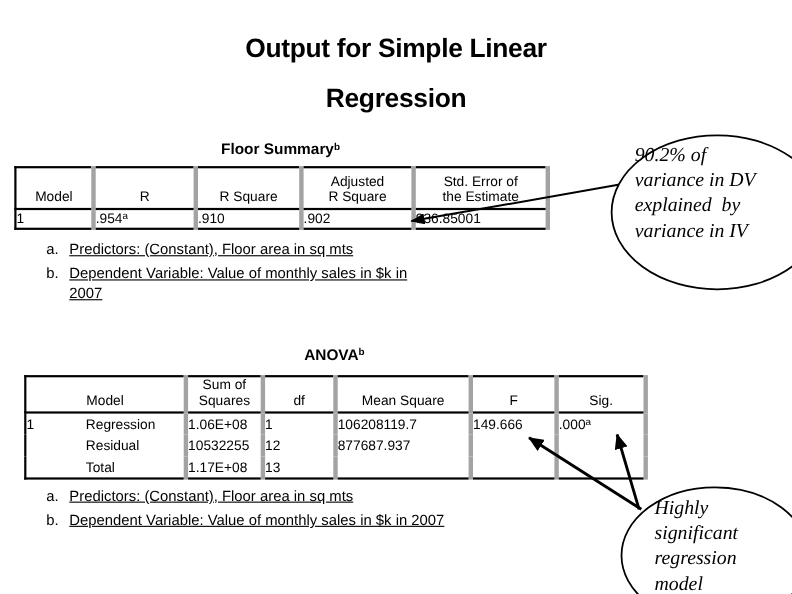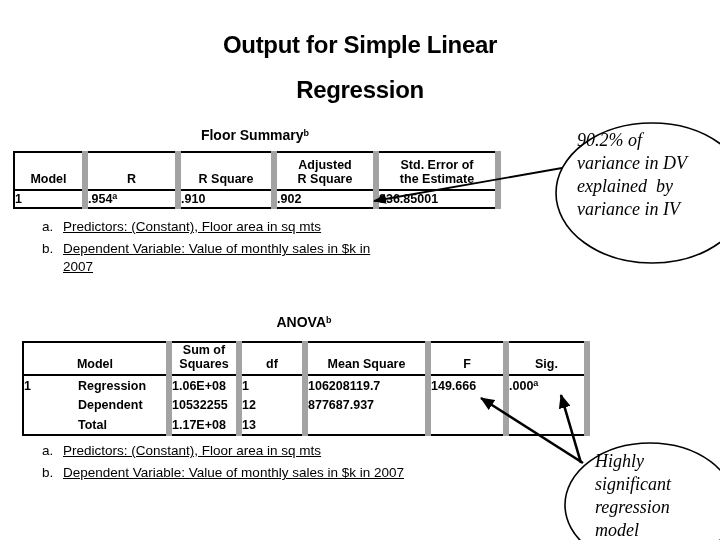--- a/index.html
+++ b/index.html
@@ -18,21 +18,21 @@
     position:absolute; text-align:center; font-weight:bold; font-size:14px;
   }
   .ms-title    { left:13px; top:127px; width:484px; }
   .anova-title { left:22px; top:314px; width:564px; }
   .sup { font-size:9px; position:relative; top:-4px; line-height:0; }
   table.spss { position:absolute; border-collapse:collapse; table-layout:fixed; }
   table.ms    { left:13px; top:151px; }
   table.anova { left:22px; top:341px; }
   .spss td {
     font-size:12.5px; line-height:14px; padding:0; overflow:hidden;
-    border-left:2px solid #000; border-right:6px solid #a3a3a3;font-weight:bold;
+    border-left:2px solid #000; border-right:4px solid #a3a3a3;
   }
   .spss tr.hdr td {
     border-top:2px solid #000; border-bottom:2px solid #000;
     vertical-align:bottom; text-align:center; padding-bottom:3px; white-space:pre-line;
   }
   table.ms tr.hdr { height:38px; }
   table.ms tr.dat { height:18px; }
   table.ms tr.dat td { border-bottom:2px solid #000; vertical-align:middle; }
   table.anova tr.hdr { height:33px; }
   table.anova tr.dat { height:20px; }
@@ -133,21 +133,21 @@
     </tr>
     <tr class="dat">
       <td class="al pl5"><span class="mnum">1</span><span>Regression</span></td>
       <td class="ar pr6">1.06E+08</td>
       <td class="ar pr6">1</td>
       <td class="al pl5">106208119.7</td>
       <td class="al pl6">149.666</td>
       <td class="ar pr4"><span>.000</span><span class="sup">a</span></td>
     </tr>
     <tr class="dat">
-      <td class="al pl5"><span class="mnum"></span><span>Dependent</span></td>
+      <td class="al pl5"><span class="mnum"></span><span>Residual</span></td>
       <td class="ar pr6">10532255</td>
       <td class="ar pr6">12</td>
       <td class="al pl9">877687.937</td>
       <td class="al pl6"></td>
       <td class="ar pr4"></td>
     </tr>
     <tr class="dat last">
       <td class="al pl5"><span class="mnum"></span><span>Total</span></td>
       <td class="ar pr6">1.17E+08</td>
       <td class="ar pr6">13</td>

